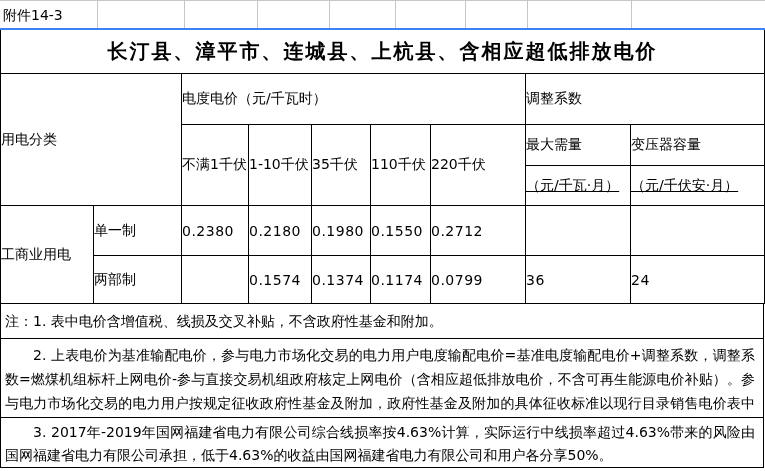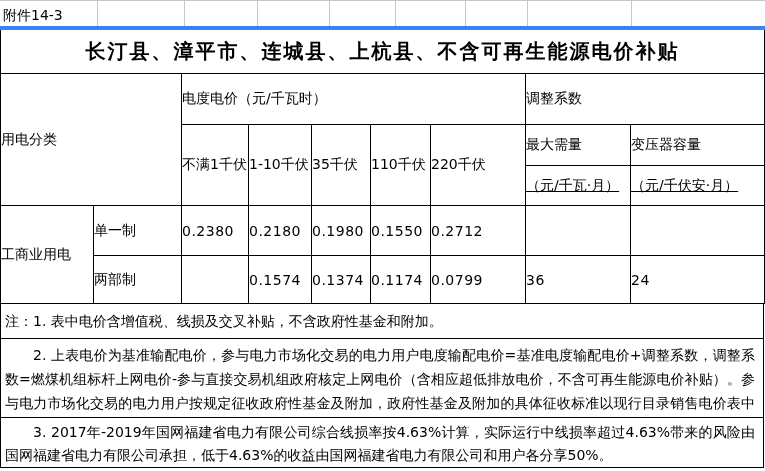--- a/index.html
+++ b/index.html
@@ -1,21 +1,21 @@
 <!DOCTYPE html>
 <html><head>
 <meta charset="utf-8">
 <style>
   html,body{margin:0;padding:0;background:#fff;}
   body{font-family:"DejaVu Sans",sans-serif;color:#000;}
   .sheet{position:relative;width:765px;height:471px;background:#fff;overflow:hidden;}
 
   
   .toprow{display:flex;height:30px;box-sizing:border-box;
-          border-top:1px solid #c6c6c6;border-bottom:4px solid #3b82f6;}
+          border-top:1px solid #c6c6c6;border-bottom:2px solid #3b82f6;}
   .toprow .gcell{box-sizing:border-box;height:100%;border-right:1px solid #c6c6c6;}
   .toprow .gcell:last-child{border-right:none;}
   .attach{font-size:14px;padding:6px 0 0 3px;white-space:nowrap;}
 
   
   .title-row{box-sizing:border-box;height:43px;width:765px;
              border-left:1px solid #000;border-right:1px solid #000;
              display:flex;align-items:center;justify-content:center;}
   .title-row span{font-size:20px;font-weight:bold;letter-spacing:2px;white-space:nowrap;}
 
@@ -44,21 +44,21 @@
     <div class="gcell" style="width:73px"></div>
     <div class="gcell" style="width:72px"></div>
     <div class="gcell" style="width:66px"></div>
     <div class="gcell" style="width:70px"></div>
     <div class="gcell" style="width:62px"></div>
     <div class="gcell" style="width:104px"></div>
     <div class="gcell" style="width:133px"></div>
   </div>
 
   <div class="title-row">
-    <span>长汀县、漳平市、连城县、上杭县、不含可再生能源电价补贴</span>
+    <span>长汀县、漳平市、连城县、上杭县、含相应超低排放电价</span>
   </div>
 
   <table class="grid">
     <colgroup>
       <col style="width:93px">
         <col style="width:88px">
         <col style="width:67px">
       <col style="width:63px">
         <col style="width:59px">
         <col style="width:60px">

